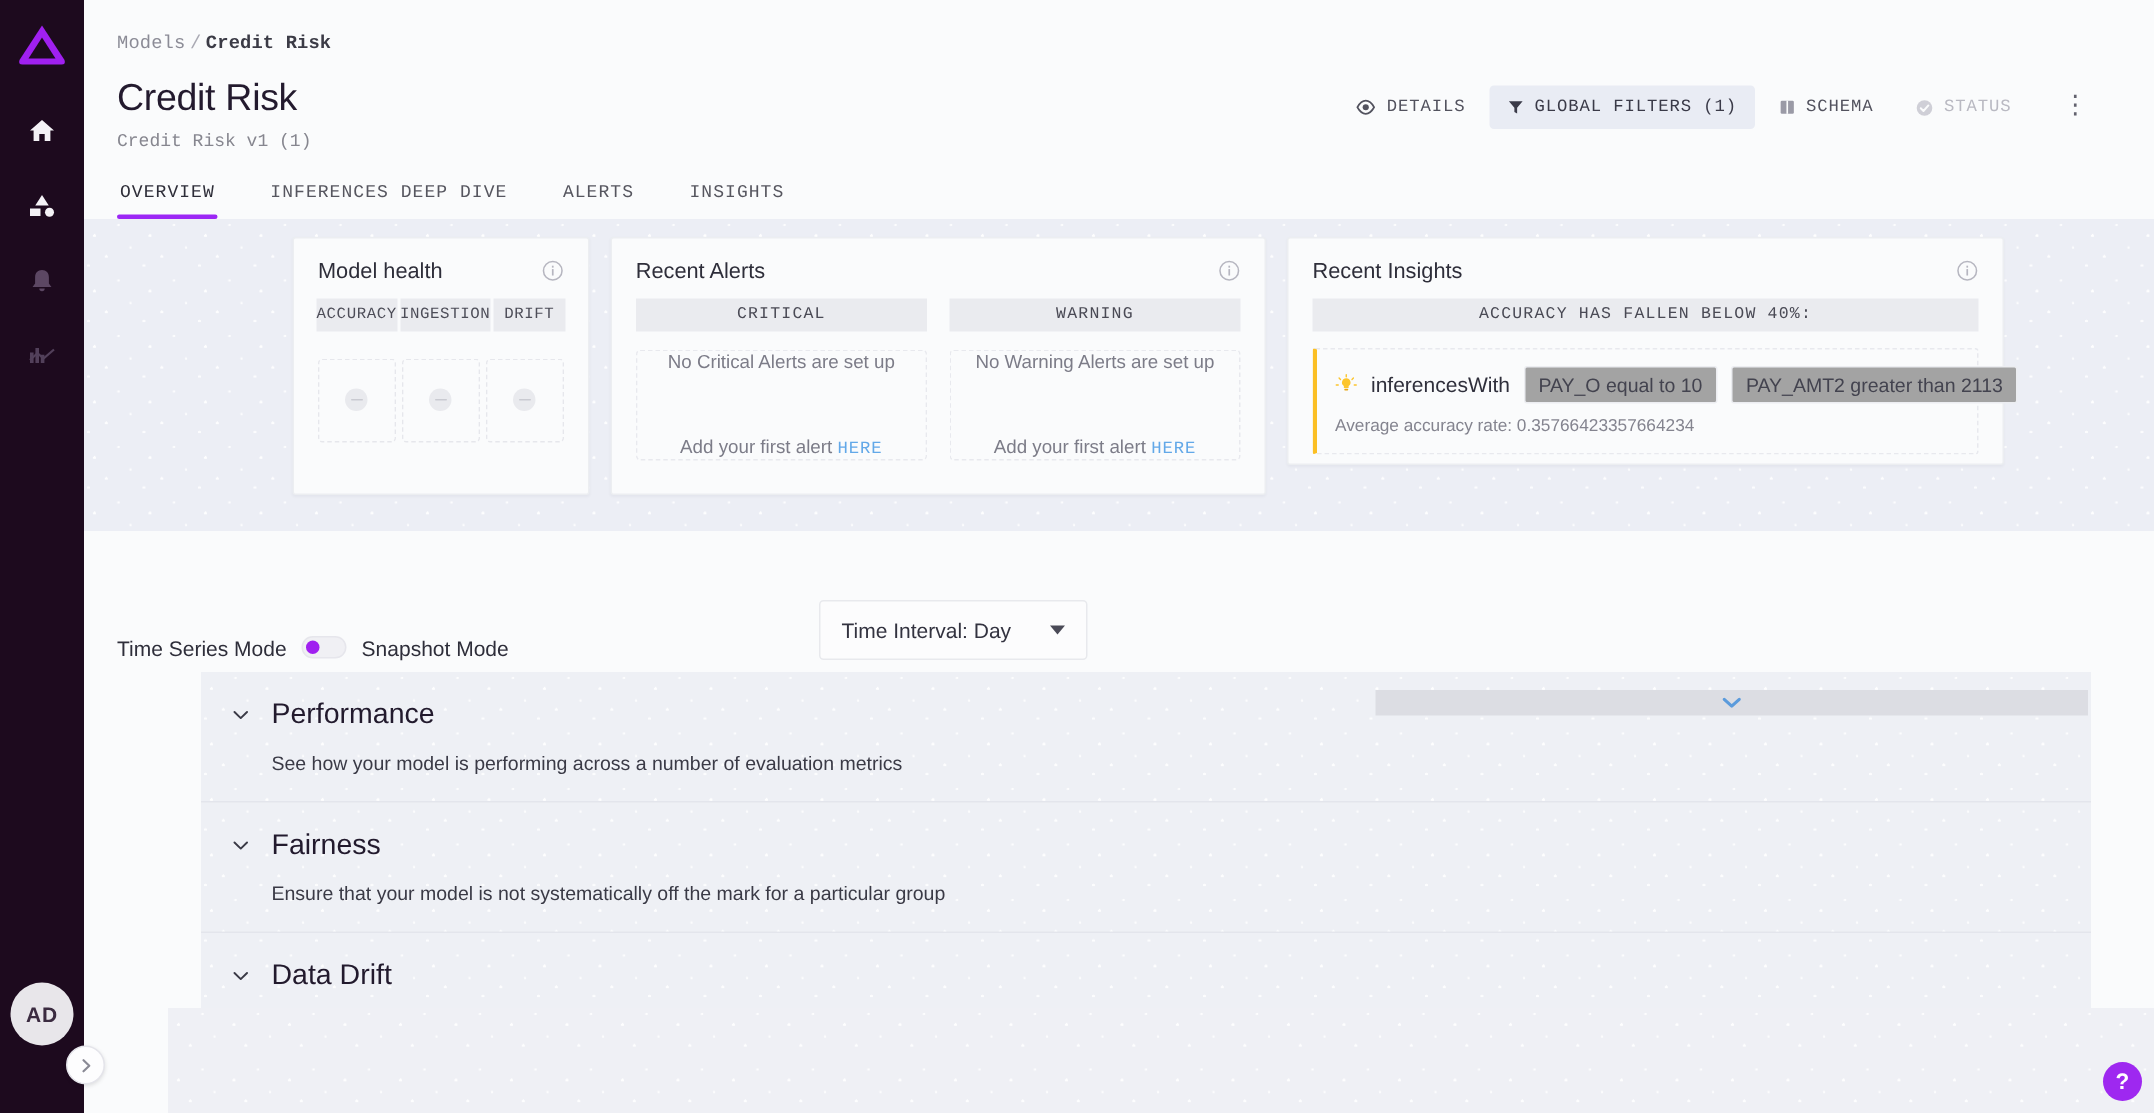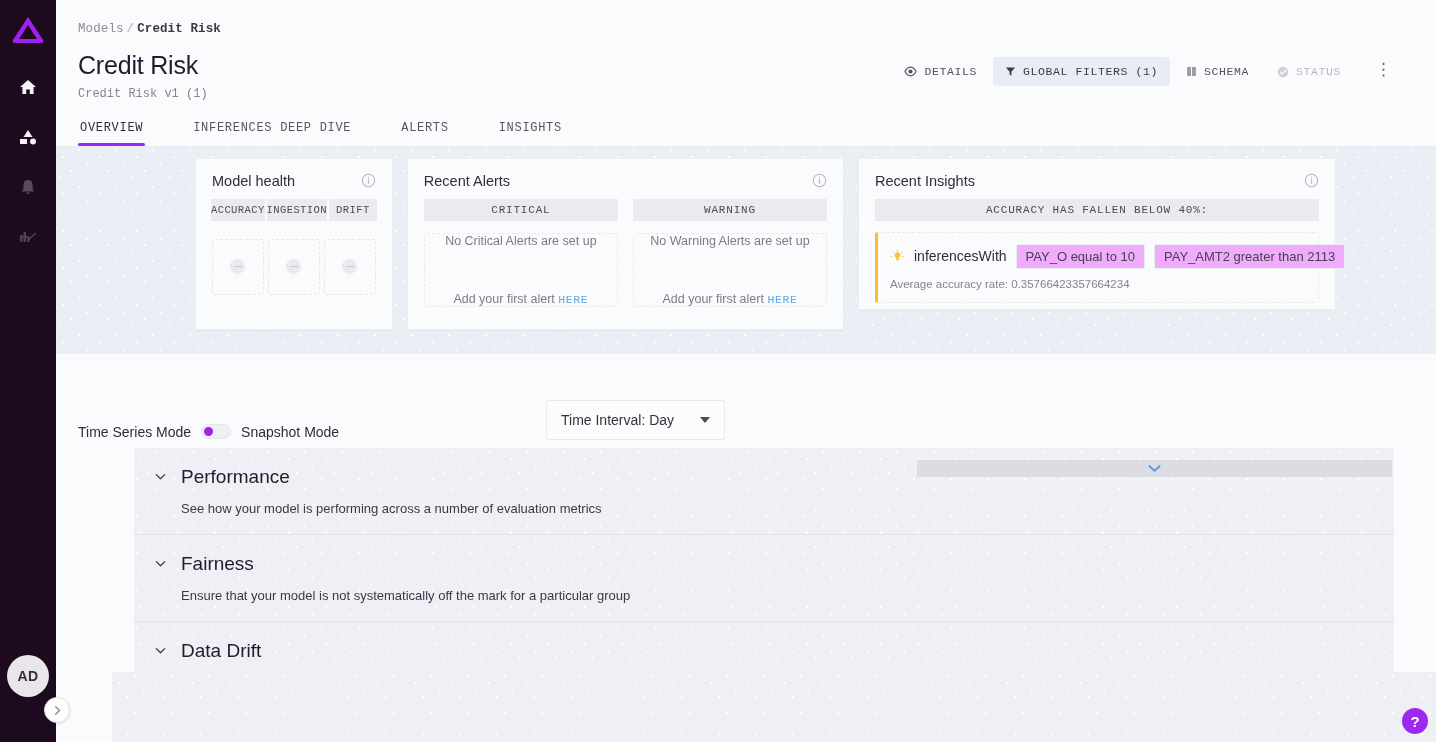--- a/index.html
+++ b/index.html
@@ -65,21 +65,21 @@
     font-family: "Liberation Mono", monospace;
     font-size: 11.5px; letter-spacing: .6px;
     color: #52525e; background: transparent;
     border: none; padding: 8px 12px; border-radius: 3px;
     cursor: pointer; white-space: nowrap;
   }
   .hdr-btn.active { background: #e9ecf4; color: #3a3a48; }
   .hdr-btn.disabled { color: #b9b9c2; cursor: default; }
   .kebab { padding: 4px 10px; cursor: pointer; color: #62626e; font-size: 17px; line-height: 1; letter-spacing: 0; margin-left: 8px; }
 
-  .tabs { display: flex; gap: 13px; margin-top: 14px; position: relative; }
+  .tabs { display: flex; gap: 0; margin-top: 14px; position: relative; }
   .tab {
     font-family: "Liberation Mono", monospace;
     font-size: 12px; letter-spacing: .7px; color: #56565f;
     padding: 6px 2px 11px 2px; margin-right: 33px;
     cursor: pointer; position: relative; background: none; border: none;
   }
   .tab.active { color: #2d2d38; }
   .tab.active::after {
     content: ""; position: absolute; left: 0; right: 0; bottom: 0;
     height: 3px; background: #9c27f5; border-radius: 2px;
@@ -159,21 +159,21 @@
     border: 1px dashed #e8e9ee; border-radius: 2px;
     border-left: 3px solid #fbbf24;
     padding: 11px 12px 12px 12px;
   }
   .ins-row1 { display: flex; align-items: center; gap: 9px; }
   .bulb { width: 15px; height: 15px; flex: 0 0 auto; }
   .ins-subject { font-size: 14px; color: #2f2f3b; }
   .chip {
     border: 1px solid #ecedf1; border-radius: 2px;
     padding: 4px 9px; font-size: 13px; color: #43434f;
-    background: #f0abfc; white-space: nowrap;
+    background: #a3a3a3; white-space: nowrap;
   }
   .ins-rate { font-size: 11.5px; color: #84848f; margin-top: 9px; }
   .more-strip {
     position: absolute; left: 861px; top: 314px; width: 475px; height: 17px;
     background: #dcdde3; display: flex; align-items:center; justify-content:center;
     cursor: pointer;
   }
 
   
   .mode-row {

